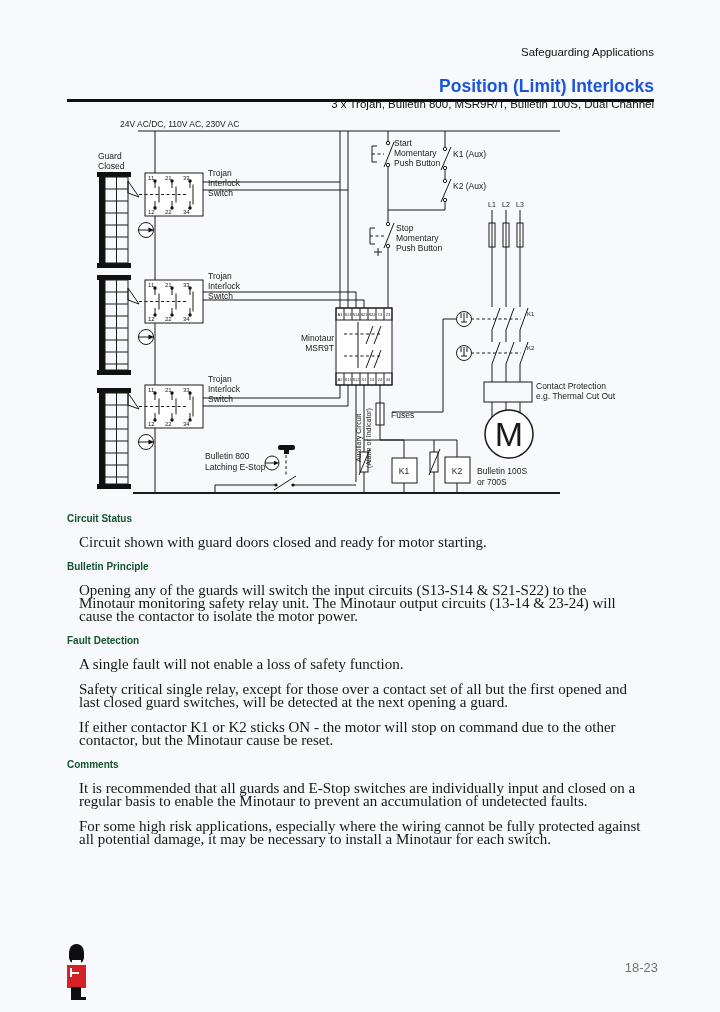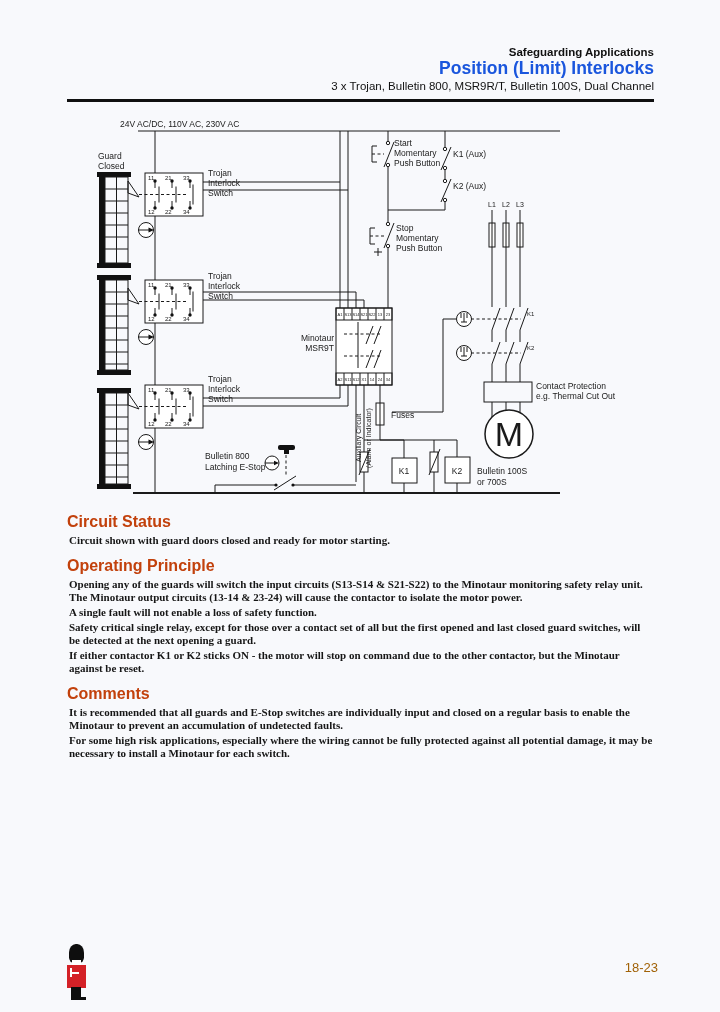--- a/index.html
+++ b/index.html
@@ -3,43 +3,43 @@
 <meta charset="utf-8">
 <style>
   html,body{margin:0;padding:0;}
   .page{
     position:relative;width:720px;height:1012px;
     background:#f8f9fc;overflow:hidden;
     font-family:"Liberation Sans",sans-serif;color:#1b1b1b;
   }
   
   .hdr{position:absolute;top:46px;left:67px;width:587px;text-align:right;}
-  .hdr .kicker{font-size:11.5px;font-weight:bold;color:#111;}
-  .hdr .title{font-size:17.5px;font-weight:bold;color:#1a56dd;margin-top:0;}
+  .hdr .kicker{font-size:11.5px;font-weight:normal;color:#111;}
+  .hdr .title{font-size:17.5px;font-weight:bold;color:#1a56dd;margin-top:18px;}
   .hdr .subtitle{font-size:11.5px;font-weight:normal;color:#111;margin-top:1px;}
   .hdr-rule{position:absolute;top:99px;left:67px;width:587px;height:2.5px;background:#101010;}
   
   svg{position:absolute;top:0;left:0;}
   svg text{font-family:"Liberation Sans",sans-serif;fill:#1a1a1a;}
   .lbl{font-size:8.5px;}
   .lbl7{font-size:7px;}
   .lbl6{font-size:6px;}
   .lbl4{font-size:4px;}
   .wire{stroke:#1a1a1a;stroke-width:1;fill:none;}
   .wire2{stroke:#1a1a1a;stroke-width:2;fill:none;}
   .dash{stroke:#1a1a1a;stroke-width:1;fill:none;stroke-dasharray:3,2.5;}
   .boxw{stroke:#1a1a1a;stroke-width:1;fill:#ffffff;}
   .boxn{stroke:#1a1a1a;stroke-width:1;fill:none;}
   .blk{fill:#111;stroke:none;}
   
   .sections{position:absolute;left:67px;top:503px;width:588px;}
-  .sec h3{margin:10px 0 3px 0;font-size:16px;font-weight:bold;color:#c2410c;font-family:"Liberation Sans",sans-serif;}
-  .sec p{margin:2px;font-size:11px;line-height:13px;color:#161616;font-family:"Liberation Serif",serif;font-weight:bold;}
+  .sec h3{margin:10px 0 3px 0;font-size:10px;font-weight:bold;color:#14532d;font-family:"Liberation Sans",sans-serif;}
+  .sec p{margin:12px;font-size:15px;line-height:13px;color:#161616;font-family:"Liberation Serif",serif;}
   
-  .pageno{position:absolute;right:62px;top:960px;font-size:13px;color:#a16207;}
+  .pageno{position:absolute;right:62px;top:960px;font-size:13px;color:#737373;}
   .guardsman{position:absolute;left:62px;top:944px;width:30px;height:58px;}
   .guardsman .hat{position:absolute;left:7px;top:0;width:15px;height:19px;background:#0e0e0e;border-radius:45% 45% 30% 30%;}
   .guardsman .face{position:absolute;left:10px;top:16px;width:9px;height:6px;background:#fff;}
   .guardsman .coat{position:absolute;left:5px;top:21px;width:19px;height:23px;background:#d42127;}
   .guardsman .strap{position:absolute;left:8px;top:28px;width:9px;height:1.5px;background:#fff;}
   .guardsman .strap2{position:absolute;left:8px;top:24px;width:2px;height:9px;background:#fff;}
   .guardsman .legs{position:absolute;left:9px;top:43px;width:10px;height:13px;background:#0e0e0e;}
   .guardsman .foot{position:absolute;left:19px;top:53px;width:5px;height:3px;background:#0e0e0e;}
 </style>
 </head>
@@ -358,27 +358,28 @@
       <text class="lbl" x="477" y="485">or 700S</text>
     </g>
   </svg>
 
   <div class="sections">
     <div class="sec">
       <h3>Circuit Status</h3>
       <p>Circuit shown with guard doors closed and ready for motor starting.</p>
     </div>
     <div class="sec">
-      <h3>Operating Principle</h3>
+      <h3>Bulletin Principle</h3>
       <p>Opening any of the guards will switch the input circuits (S13-S14 &amp; S21-S22) to the Minotaur monitoring safety relay unit. The Minotaur output circuits (13-14 &amp; 23-24) will cause the contactor to isolate the motor power.</p>
     </div>
     <div class="sec">
+      <h3>Fault Detection</h3>
       <p>A single fault will not enable a loss of safety function.</p>
       <p>Safety critical single relay, except for those over a contact set of all but the first opened and last closed guard switches, will be detected at the next opening a guard.</p>
-      <p>If either contactor K1 or K2 sticks ON - the motor will stop on command due to the other contactor, but the Minotaur against be reset.</p>
+      <p>If either contactor K1 or K2 sticks ON - the motor will stop on command due to the other contactor, but the Minotaur cause be reset.</p>
     </div>
     <div class="sec">
       <h3>Comments</h3>
       <p>It is recommended that all guards and E-Stop switches are individually input and closed on a regular basis to enable the Minotaur to prevent an accumulation of undetected faults.</p>
       <p>For some high risk applications, especially where the wiring cannot be fully protected against all potential damage, it may be necessary to install a Minotaur for each switch.</p>
     </div>
   </div>
 
   <div class="guardsman">
     <div class="hat"></div>

